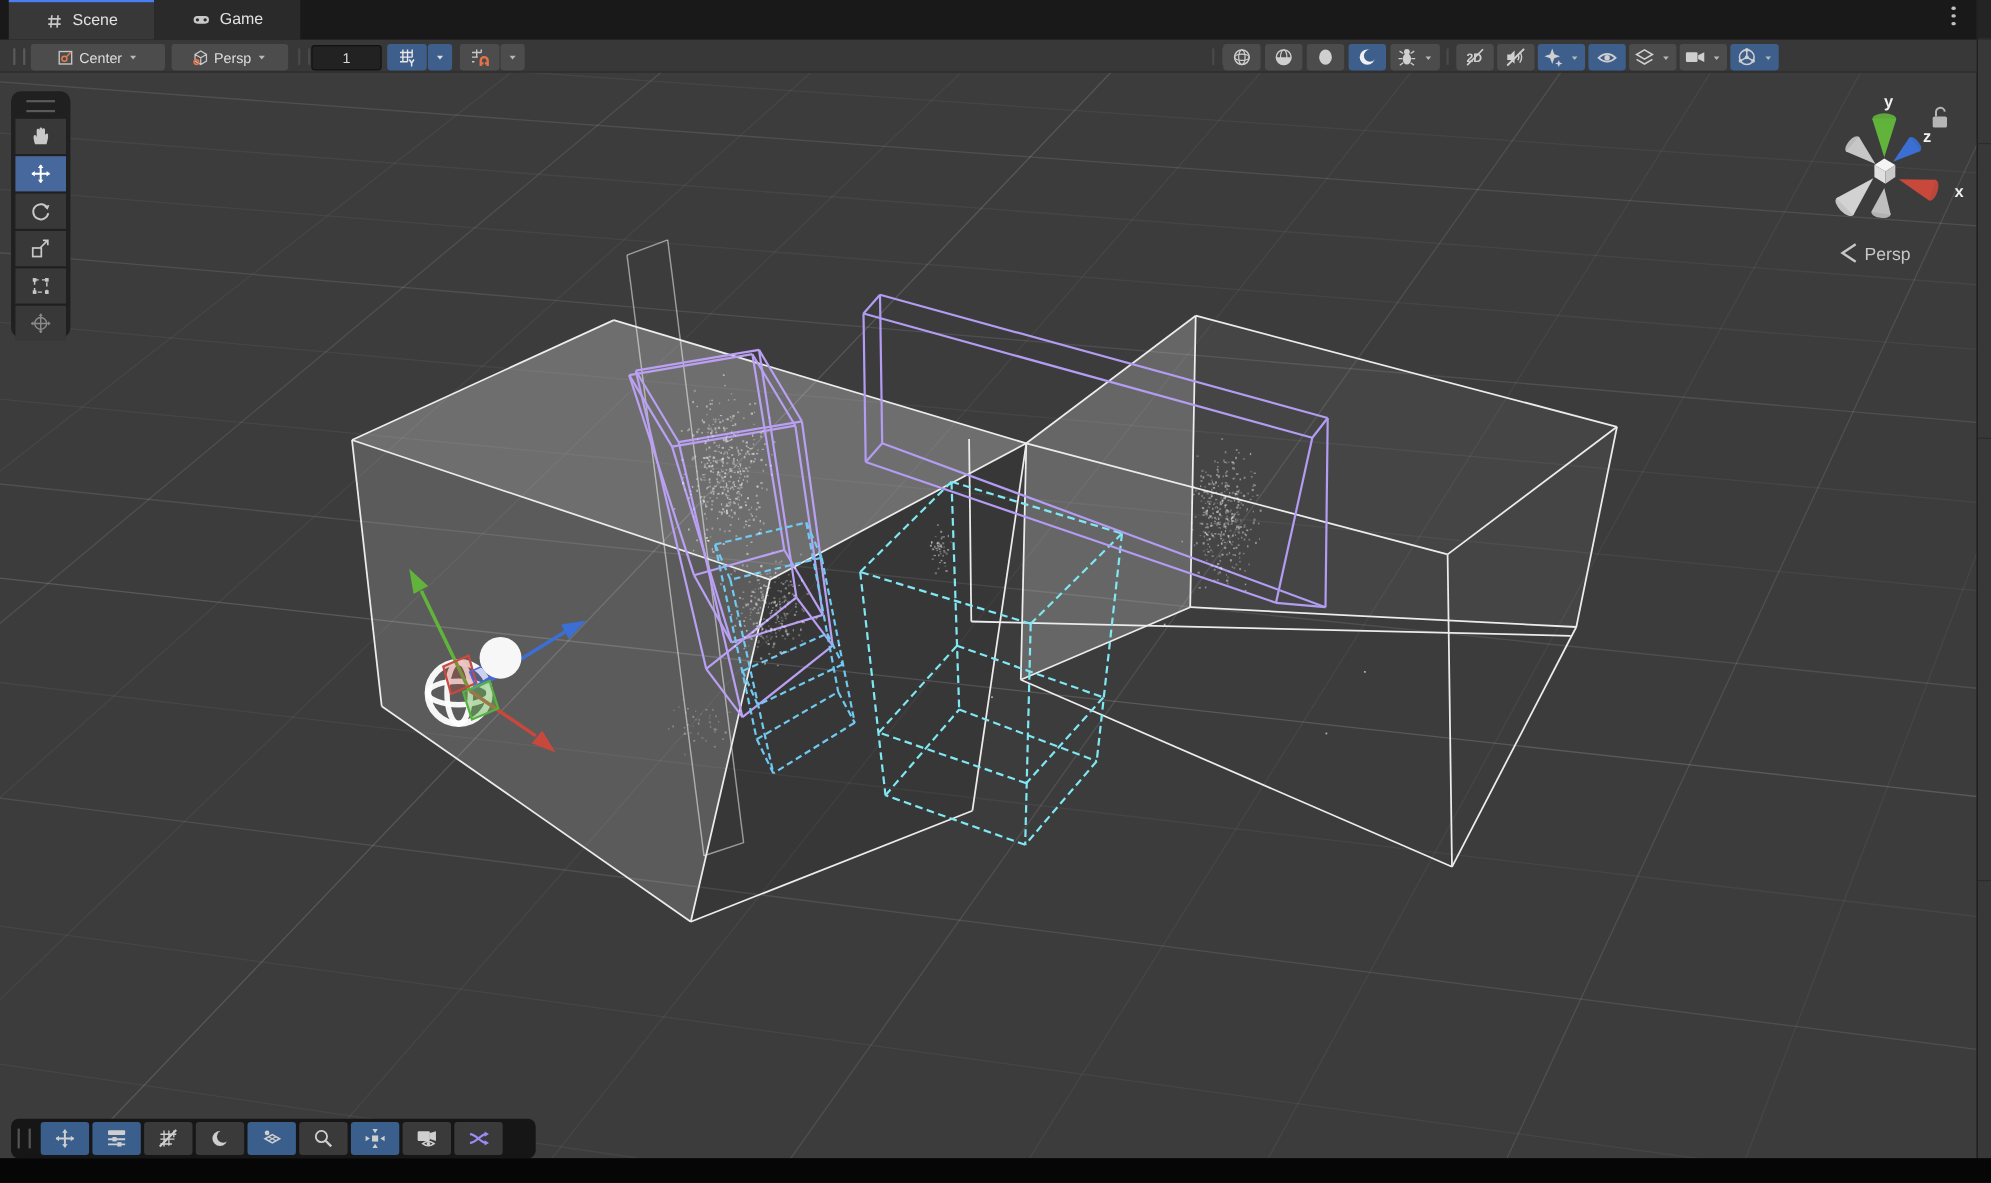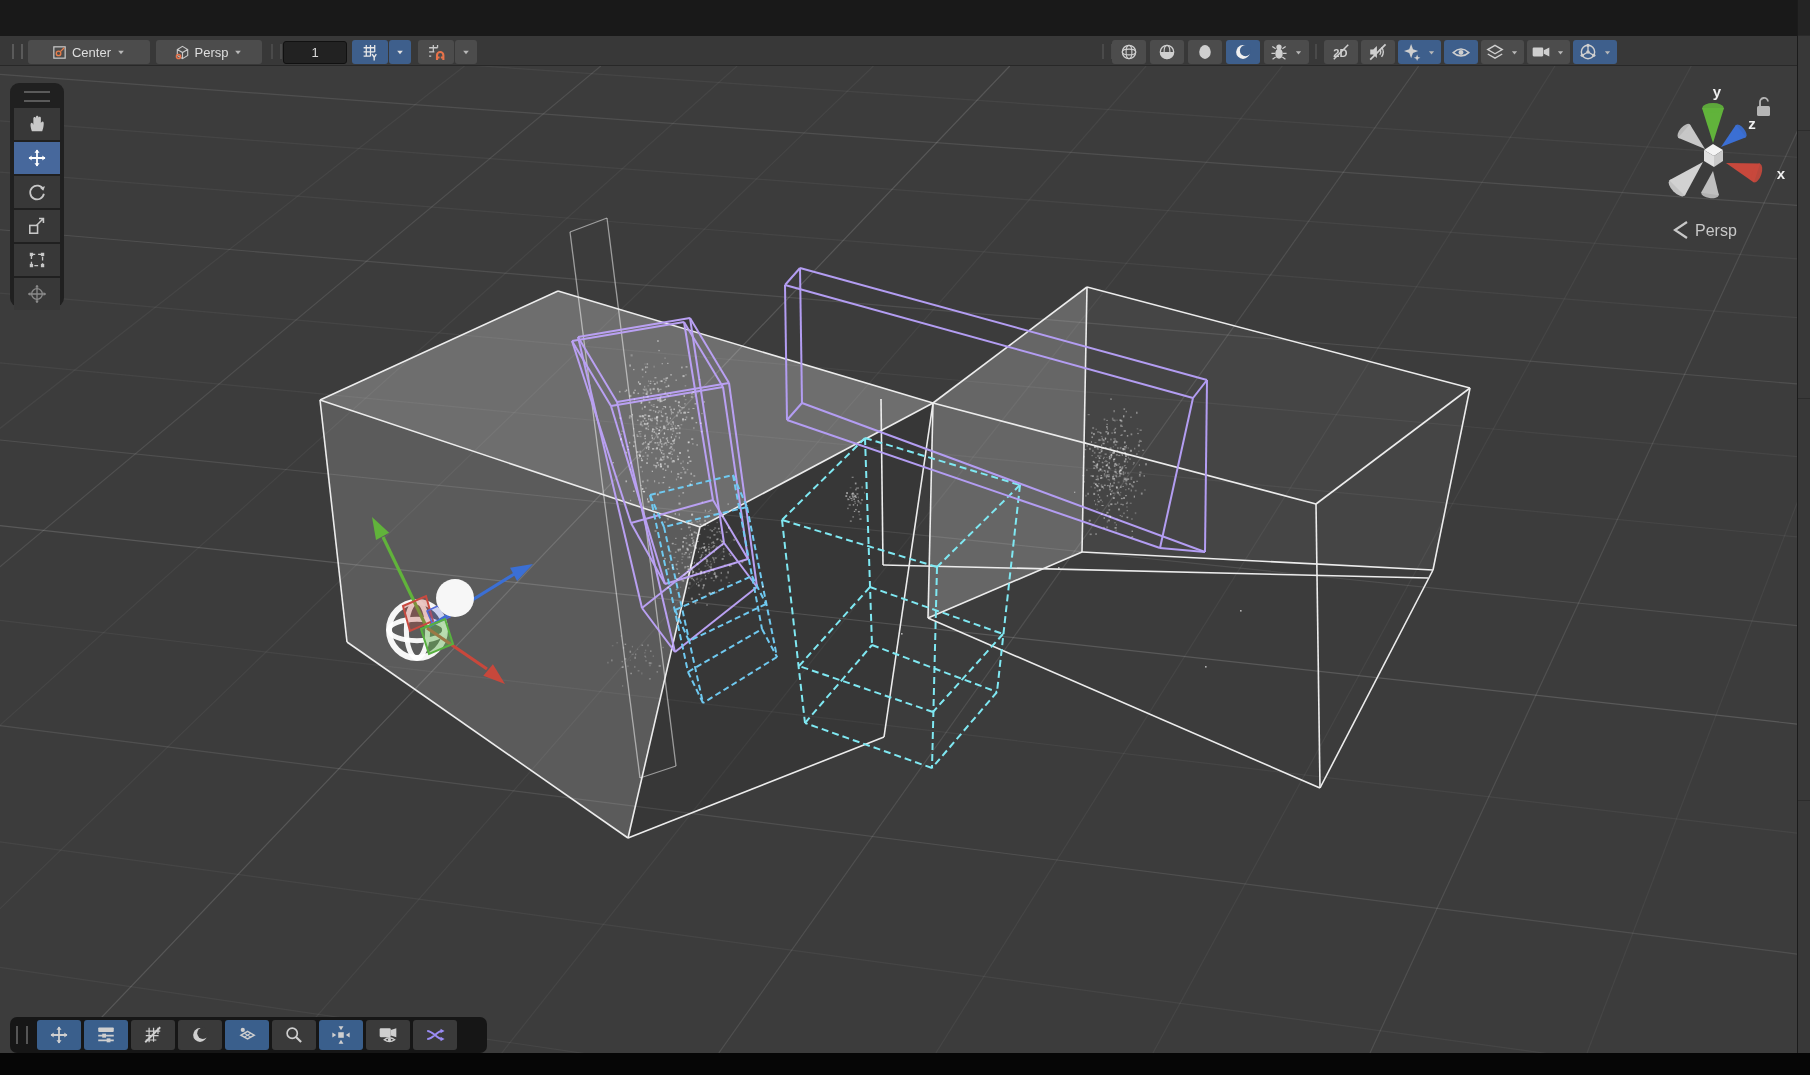--- a/index.html
+++ b/index.html
@@ -28,20 +28,45 @@
   .btoolbar .handle{width:8px;height:18px;border-left:2px solid #555;border-right:2px solid #555;margin-right:6px;}
   .bbtn{width:44px;height:30px;background:#3a3a3a;border-radius:3px;display:flex;align-items:center;justify-content:center;}
   .bbtn.blue{background:#3a5f8c;}
   svg{display:block;}
   .scene-svg{position:absolute;left:0;top:0;}
 </style>
 </head>
 <body>
 
 <div id="app">
+  <div class="tabbar">
+    <div class="tab active" style="left:8px;width:132px;">
+      <span>
+          <svg viewBox="-9 -9 18 18" width="17" height="17">
+            <path d="M-2.5,-6 L-3.5,6 M3.5,-6 L2.5,6 M-6,-2.5 H6 M-6,2.5 H6" stroke="#c8c8c8" stroke-width="1.6" fill="none"></path>
+          </svg>
+        </span>
+      <span>Scene</span>
+    </div>
+    <div class="tab inactive" style="left:140px;width:133px;">
+      <span>
+          <svg viewBox="-9 -9 18 18" width="18" height="18">
+            <rect x="-7" y="-3.5" width="14" height="7" rx="3.5" fill="#c8c8c8"></rect>
+            <circle cx="-3.5" cy="0" r="1.5" fill="#2a2a2a"></circle>
+            <circle cx="3.5" cy="0" r="1.5" fill="#2a2a2a"></circle>
+          </svg>
+        </span>
+      <span>Game</span>
+    </div>
+    <div class="kebab" style="left:1768px;">
+        <i></i>
+        <i></i>
+        <i></i>
+      </div>
+  </div>
 
   <div class="toolbar">
     <div class="tb-handle" style="left:12px;"></div>
     <div class="tbtn" style="left:28px;width:122px;">
       <svg viewBox="-9 -9 18 18" width="17" height="17">
           <rect x="-6" y="-6" width="12" height="12" fill="none" stroke="#c8c8c8" stroke-width="1.3"></rect>
           <circle cx="-1" cy="1" r="2.4" fill="none" stroke="#e87d4a" stroke-width="1.4"></circle>
           <path d="M1.2,-1.2 L5,-5" stroke="#e87d4a" stroke-width="1.4"></path>
         </svg>
       <span>Center</span>

